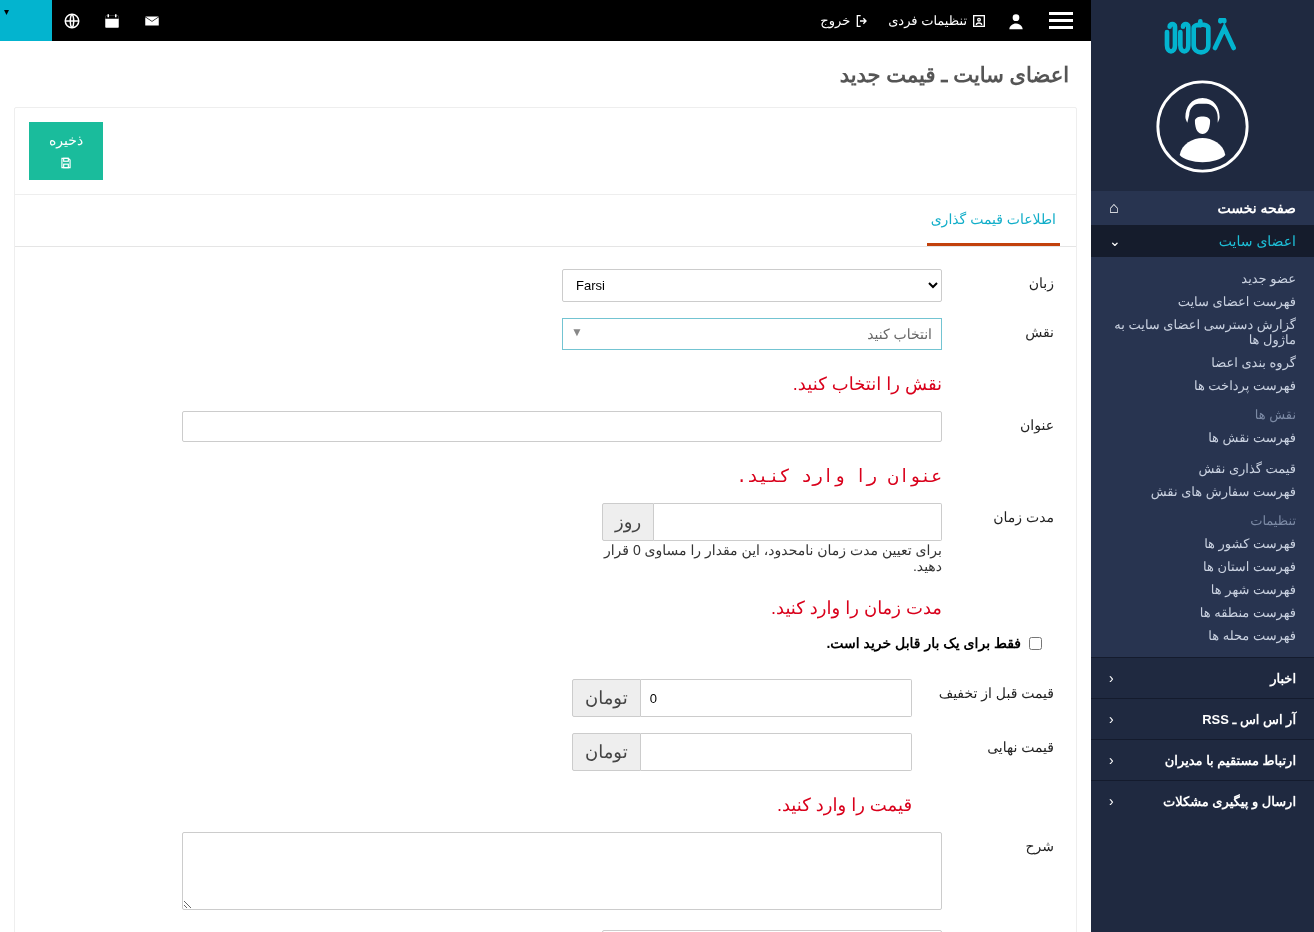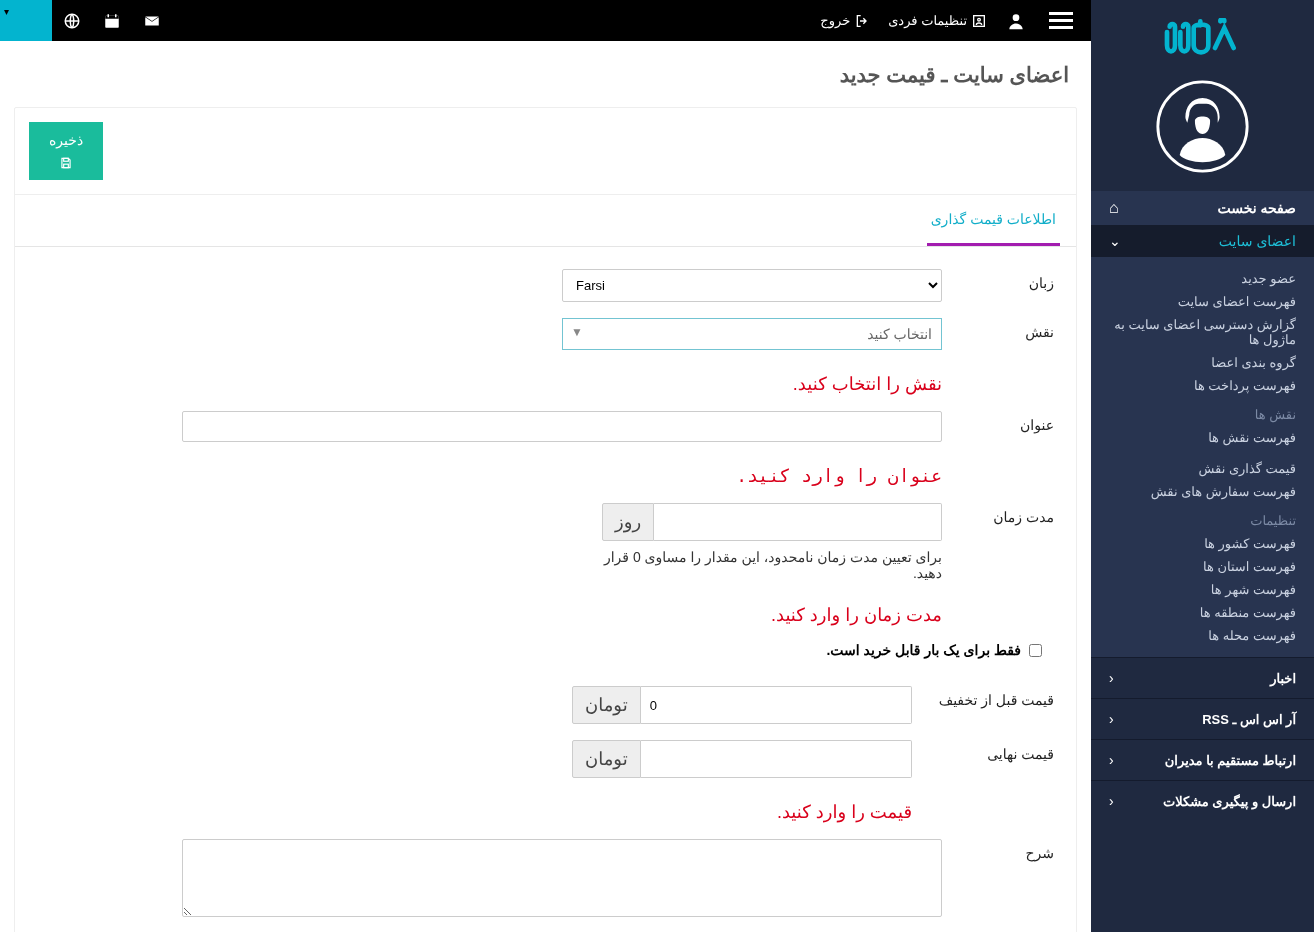--- a/index.html
+++ b/index.html
@@ -39,35 +39,35 @@
 
 
 .page { margin-right:223px; padding-top:41px; background:#fff; min-height:100vh; }
 .content { background:#fff; }
 .page-title { padding:22px 22px 20px; font-size:21px; color:#555; }
 .card { margin:0 14px; border:1px solid #eee; border-radius:2px; }
 .card-top { padding:14px; text-align:left; border-bottom:1px solid #eee; }
 .btn-save { background:#1abc9c; color:#fff; padding:10px 20px; font-size:14px; display:inline-flex; align-items:center; gap:8px; cursor:pointer; border:none;flex-direction:column; }
 .btn-save svg { width:14px; height:14px; }
 .tabs { border-bottom:1px solid #e5e5e5; padding:0 16px; }
-.tab-active { display:inline-block; padding:16px 4px; color:#12aec9; font-size:14px; border-bottom:3px solid #a21caf; cursor:pointer; }
+.tab-active { display:inline-block; padding:16px 4px; color:#12aec9; font-size:14px; border-bottom:3px solid #c2410c; cursor:pointer; }
 .form { padding:22px 22px 60px; }
 .row { display:flex; align-items:flex-start; gap:12px; margin-bottom:16px; }
 .lbl { width:100px; color:#222; padding-top:6px; font-size:14px; text-align:right; }
 .lbl.sm { width:130px; }
 .field { flex:0 0 380px; }
 .field.wide { flex:0 0 760px; max-width:calc(100% - 118px);font-family:Liberation Mono, monospace; }
 select, input[type=text], textarea { width:100%; padding:7px 9px; border:1px solid #ccc; border-radius:2px; font-family:inherit; font-size:13px; direction:rtl; background:#fff; }
 select { direction:ltr; }
 .placeholder-sel { border:1px solid #73c4d2; color:#666; position:relative; background:#fff; }
 .placeholder-sel .arrow { position:absolute; left:8px; top:6px; color:#888; font-size:12px; }
 .input-addon { display:flex; }
 .input-addon input { flex:1; text-align:left; direction:ltr; border-radius:0 2px 2px 0; border-left:none; }
 .input-addon .addon { background:#eee; border:1px solid #ccc; padding:7px 12px; color:#444; border-radius:2px 0 0 2px; font-size:18px;text-align:center; }
-.hint { color:#333; font-size:14px; margin-top:8px; }
+.hint { color:#333; font-size:14px; margin-top:1px; }
 .err { color:#d9001b; font-size:18px; margin-top:23px; }
 .chk-row label { display:flex; align-items:center; gap:8px; font-weight:bold; color:#000; font-size:14px; }
 textarea { height:78px; resize:both; }
 </style>
 </head>
 <body>
 
 <div class="sidebar">
 
   <div class="logo-area">

